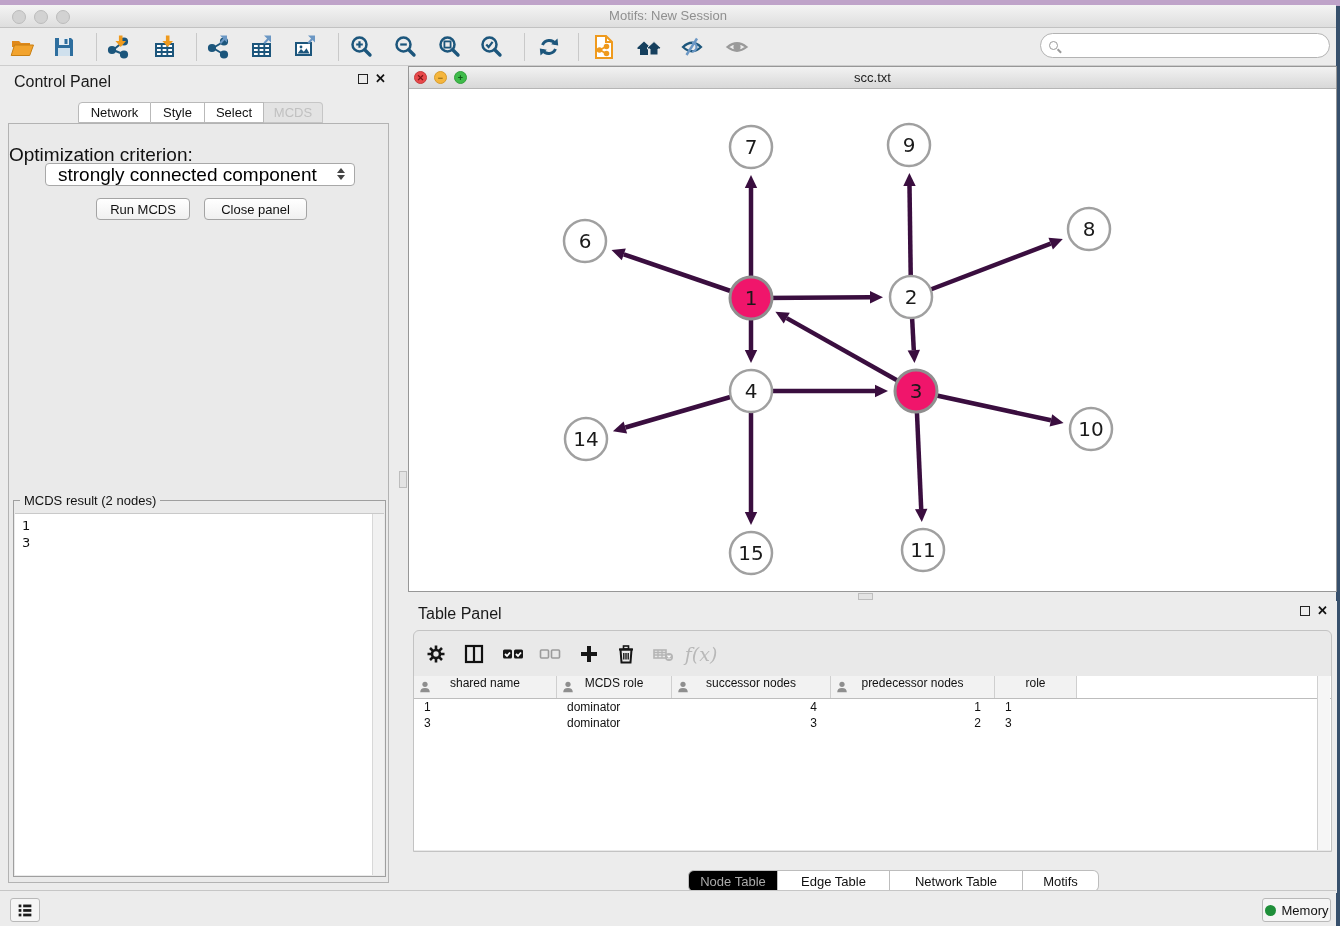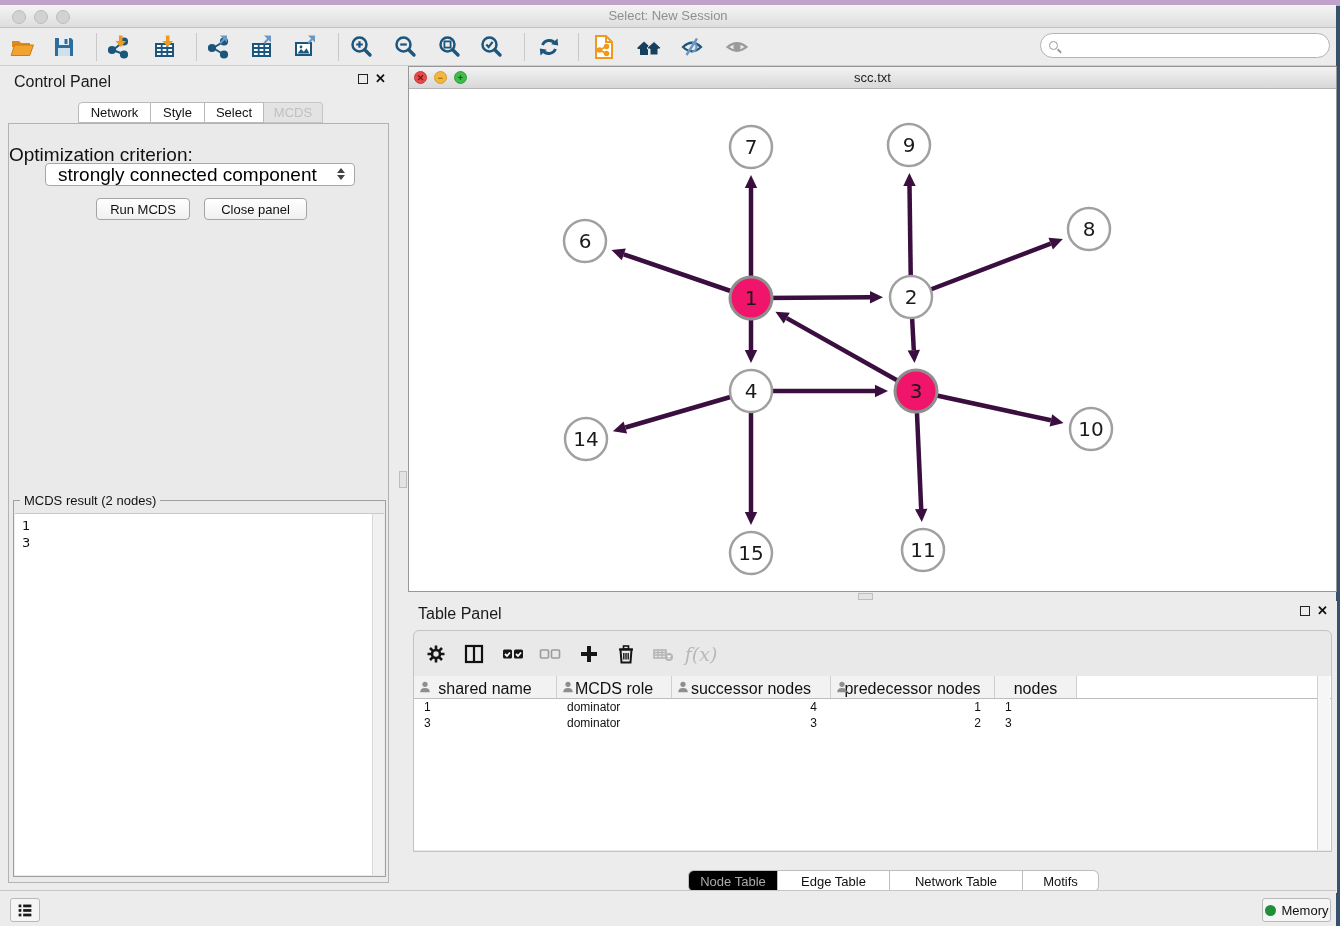--- a/index.html
+++ b/index.html
@@ -74,22 +74,22 @@
   
   .tpanel { position:absolute; left:408px; top:596px; width:929px; height:292px; background:#ececec; }
   .tp-container { position:absolute; left:5px; top:29px; width:919px; height:222px; background:#e9e9e9;
     border:1px solid #c3c3c3; border-radius:6px 6px 0 0; }
   .tp-toolbar { position:absolute; left:0; top:0; width:100%; height:44px; }
   .tp-btn { position:absolute; top:10px; width:26px; height:26px; display:flex; align-items:center; justify-content:center; cursor:pointer; }
   .tp-btn svg { width:22px; height:22px; }
   .fx-label { font-family:"DejaVu Serif", serif; font-style:italic; font-size:19px; color:#b8b8b8; }
   .tbl { position:absolute; left:0px; top:45px; width:917px; height:174px; background:#fff; overflow:hidden; }
   .tbl-head { display:flex; height:23px; border-bottom:1px solid #bdbdbd; }
-  .th { position:relative; background:#f2f2f2; border-right:1px solid #cfcfcf; font-size:16px; color:#111;
-    display:flex; align-items:flex-end; justify-content:center; cursor:pointer; }
+  .th { position:relative; background:#f2f2f2; border-right:1px solid #cfcfcf; font-size:12px; color:#111;
+    display:flex; align-items:flex-start; justify-content:center; cursor:pointer; }
   .th .person { position:absolute; left:5px; top:5px; }
   .tbl-row { display:flex; height:16px; font-size:12px; color:#111; cursor:default; }
   .td { overflow:hidden; white-space:nowrap; }
   .tbl-scroll { position:absolute; right:1px; top:45px; width:13px; height:174px; background:#f6f6f6; border-left:1px solid #d0d0d0; }
   .tp-tabs { position:absolute; left:280px; top:269px; display:flex; }
   .tp-tab { height:22px; border:1px solid #bdbdbd; border-left:none; background:#fff; color:#111; font-size:13px;
     display:flex; align-items:center; justify-content:center; cursor:pointer; }
   .tp-tab:first-child { border-left:1px solid #bdbdbd; border-radius:6px 0 0 6px; }
   .tp-tab:last-child { border-radius:0 6px 6px 0; }
   .tp-tab.active { background:#000000; color:#aaaaaa; }
@@ -107,21 +107,21 @@
 <div id="desktop-top" style="background: rgb(191, 163, 201);"></div>
 
 <div id="main-window">
 
   <div class="titlebar">
     <div class="lights">
       <div class="light"></div>
       <div class="light"></div>
       <div class="light"></div>
     </div>
-    <div class="wtitle">Select: New Session</div>
+    <div class="wtitle">Motifs: New Session</div>
   </div>
 
   <div class="toolbar">
     <div id="toolbar-buttons">
         <div class="tbtn" style="left:6px">
           <svg viewBox="0 0 26 26">
             <path d="M3 7 h7 l2 2 h9 v4 H3 Z" fill="#e0891b"></path>
             <path d="M2.2 21.5 L5.5 11 H24.5 L20.7 21.5 Z" fill="#f2a32d" stroke="#c87f12" stroke-width="1"></path>
           </svg>
         </div>
@@ -504,21 +504,21 @@
               <span>successor nodes</span>
             </div>
             <div class="th" style="width:164px">
               <svg class="person" width="12" height="12" viewBox="0 0 12 12">
                 <circle cx="6" cy="3.3" r="2.6" fill="#8e8e8e"></circle>
                 <path d="M1.2 11.2 Q1.2 6.9 6 6.9 Q10.8 6.9 10.8 11.2 Z" fill="#8e8e8e"></path>
               </svg>
               <span>predecessor nodes</span>
             </div>
             <div class="th" style="width:82px">
-              <span>nodes</span>
+              <span>role</span>
             </div>
           </div>
         <div id="tbl-body">
             <div class="tbl-row">
               <div class="td" style="width:143px; text-align:left; padding:1px 0 0 10px">1</div>
               <div class="td" style="width:115px; text-align:left; padding:1px 0 0 10px">dominator</div>
               <div class="td" style="width:159px; text-align:right; padding:1px 14px 0 0">4</div>
               <div class="td" style="width:164px; text-align:right; padding:1px 14px 0 0">1</div>
               <div class="td" style="width:82px; text-align:left; padding:1px 0 0 10px">1</div>
             </div>

